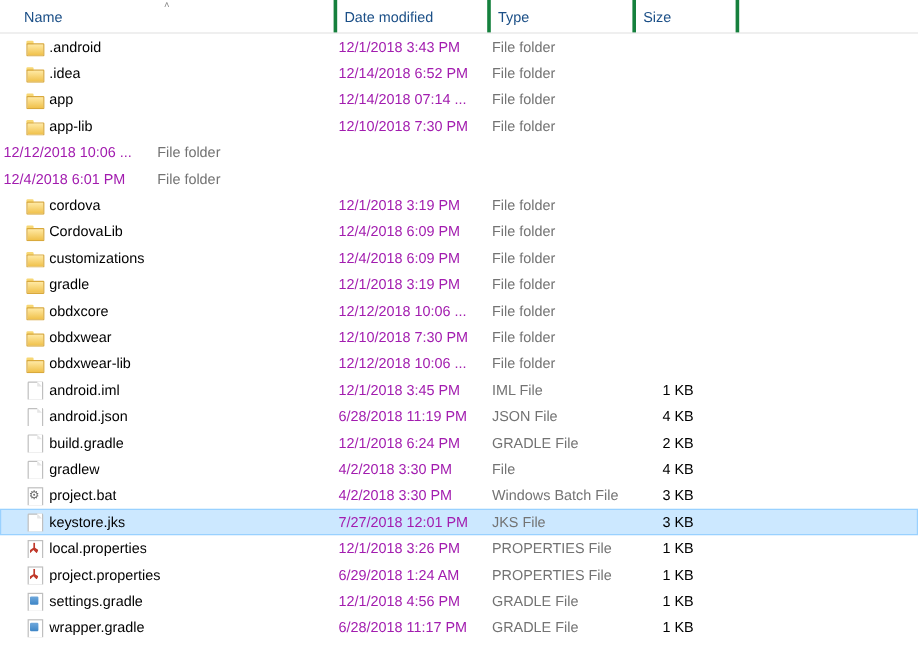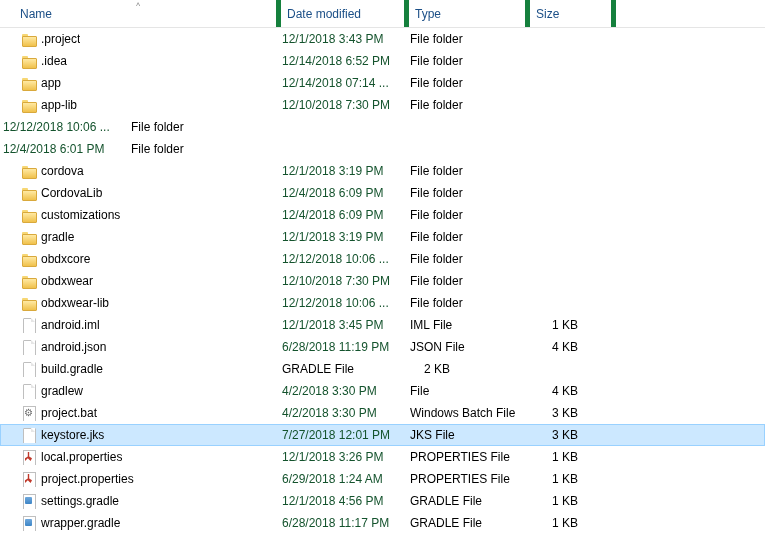--- a/index.html
+++ b/index.html
@@ -18,21 +18,21 @@
     border-bottom: 1px solid #e5e5e5;
     height: 28px;
     align-items: stretch;
     user-select: none;
   }
   .col-h {
     display: flex;
     align-items: center;
     padding: 0 6px;
     color: #1b4f87;
-    border-right: 5px solid #15803d;
+    border-right: 3px solid #15803d;
     position: relative;
     cursor: default;
   }
   .col-h.sorted .sort-ind {
     position: absolute;
     top: 0;
     left: 50%;
     transform: translateX(-50%);
     font-size: 8px;
     color: #888;
@@ -50,22 +50,22 @@
     align-items: center;
     border: 1px solid transparent;
     padding-left: 2px;
   }
   .row.selected {
     background: #cce8ff;
     border: 1px solid #99d1ff;
   }
   .cell { overflow: hidden; white-space: nowrap; text-overflow: ellipsis; padding-right: 6px; }
   .c-name { width: 279px; display: flex; align-items: center; gap: 4px; padding-left: 18px; }
-  .c-date { width: 128px; color: #14532d; }
-  .c-type { width: 121px; color: #000000; }
+  .c-date { width: 128px; color: #a21caf; }
+  .c-type { width: 121px; color: #737373; }
   .c-size { width: 86px; text-align: center; padding-right: 18px; }
 
   .icon { width: 16px; height: 16px; flex-shrink: 0; display: inline-block; position: relative; }
 
   
   .ic-folder::before {
     content: "";
     position: absolute;
     left: 1px; top: 3px;
     width: 6px; height: 3px;
@@ -173,21 +173,21 @@
   <div class="col-h col-size">
     <span>Size</span>
   </div>
   <div class="col-h col-rest"></div>
 </div>
 
 <div class="rows" id="rows">
     <div class="row">
       <div class="cell c-name">
         <span class="icon ic-folder"></span>
-        <span class="filename">.project</span>
+        <span class="filename">.android</span>
       </div>
       <div class="cell c-date">12/1/2018 3:43 PM</div>
       <div class="cell c-type">File folder</div>
       <div class="cell c-size"></div>
     </div>
     <div class="row">
       <div class="cell c-name">
         <span class="icon ic-folder"></span>
         <span class="filename">.idea</span>
       </div>
@@ -302,20 +302,21 @@
       </div>
       <div class="cell c-date">6/28/2018 11:19 PM</div>
       <div class="cell c-type">JSON File</div>
       <div class="cell c-size">4 KB</div>
     </div>
     <div class="row">
       <div class="cell c-name">
         <span class="icon ic-file"></span>
         <span class="filename">build.gradle</span>
       </div>
+      <div class="cell c-date">12/1/2018 6:24 PM</div>
       <div class="cell c-type">GRADLE File</div>
       <div class="cell c-size">2 KB</div>
     </div>
     <div class="row">
       <div class="cell c-name">
         <span class="icon ic-file"></span>
         <span class="filename">gradlew</span>
       </div>
       <div class="cell c-date">4/2/2018 3:30 PM</div>
       <div class="cell c-type">File</div>

